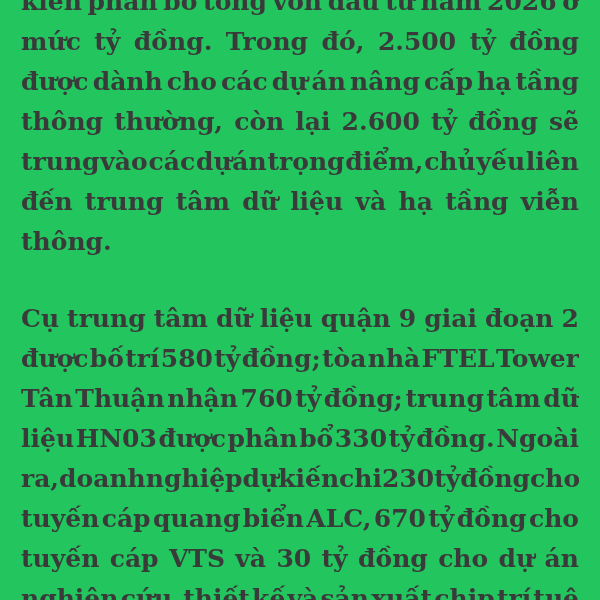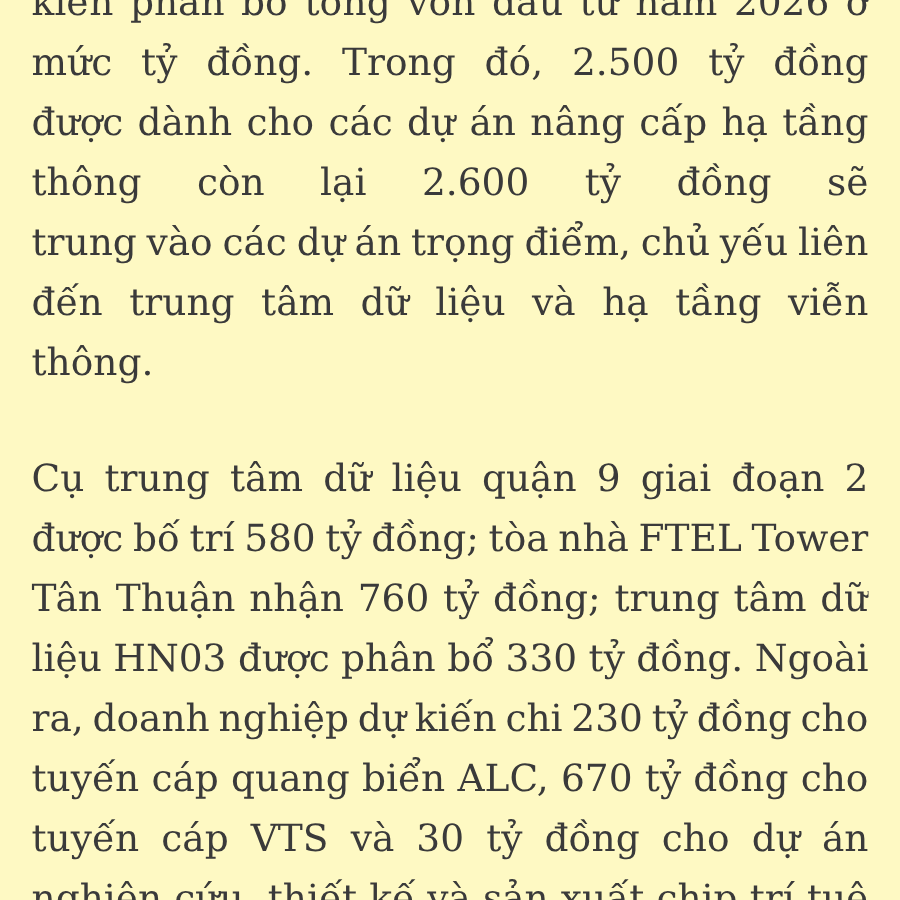--- a/index.html
+++ b/index.html
@@ -9,21 +9,22 @@
   body {
     width: 600px;
     height: 600px;
     overflow: hidden;
     background: #ffffff;
   }
   .article-scroll-area {
     width: 600px;
     height: 600px;
     overflow: hidden;
-    background: #fef9c3;
+    background: #22c55e;
+    font-weight: bold;
   }
   .article-body {
     margin-top: -18px;
     padding: 0 21px;
     font-family: "DejaVu Serif", "Liberation Serif", serif;
     font-size: 25px;
     color: var(--text-color, #3a3a3a);
   }
   .paragraph + .paragraph {
     margin-top: 37px;
@@ -77,20 +78,21 @@
           <span>các</span>
           <span>dự</span>
           <span>án</span>
           <span>nâng</span>
           <span>cấp</span>
           <span>hạ</span>
           <span>tầng</span>
         </div>
         <div class="line justified">
           <span>thông</span>
+          <span>thường,</span>
           <span>còn</span>
           <span>lại</span>
           <span>2.600</span>
           <span>tỷ</span>
           <span>đồng</span>
           <span>sẽ</span>
         </div>
         <div class="line justified">
           <span>trung</span>
           <span>vào</span>

